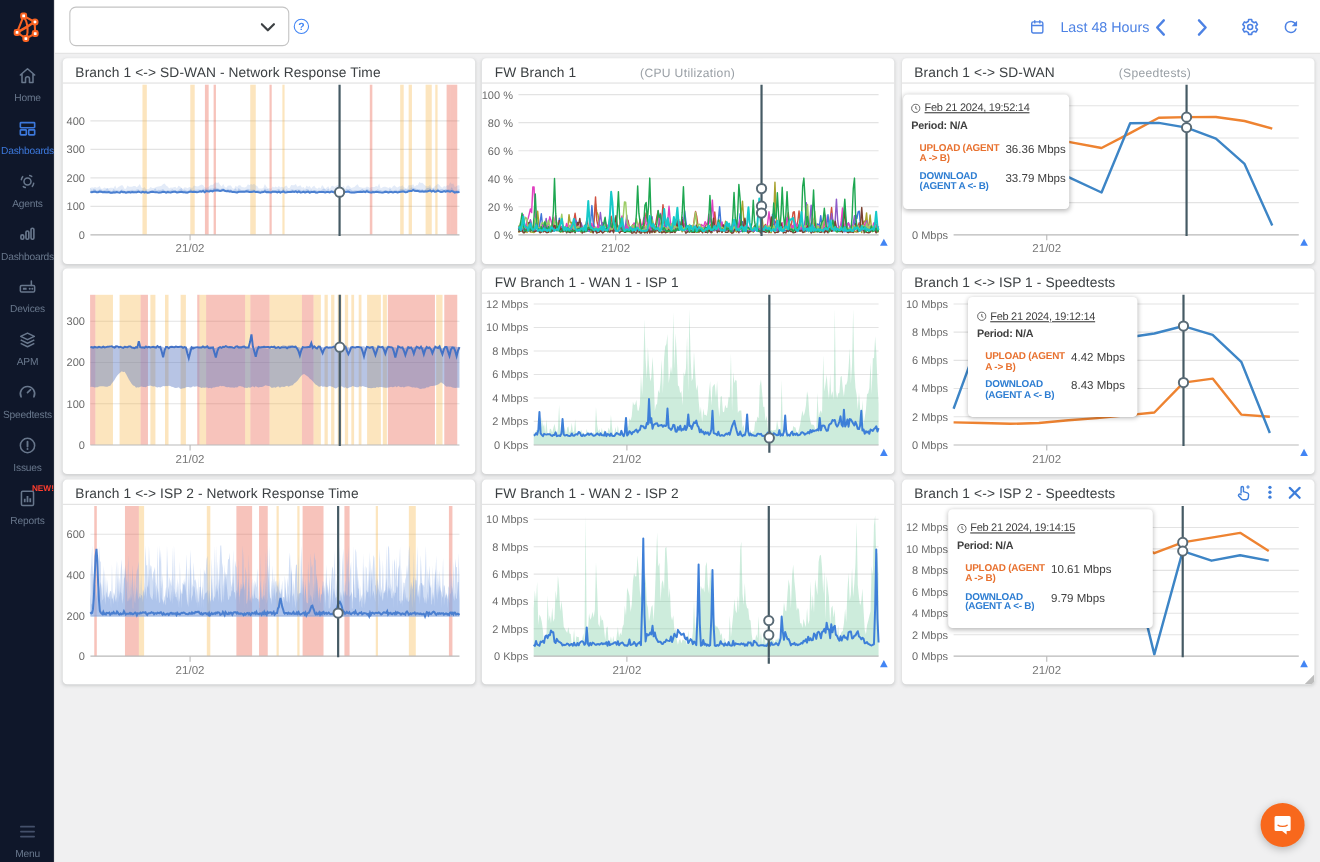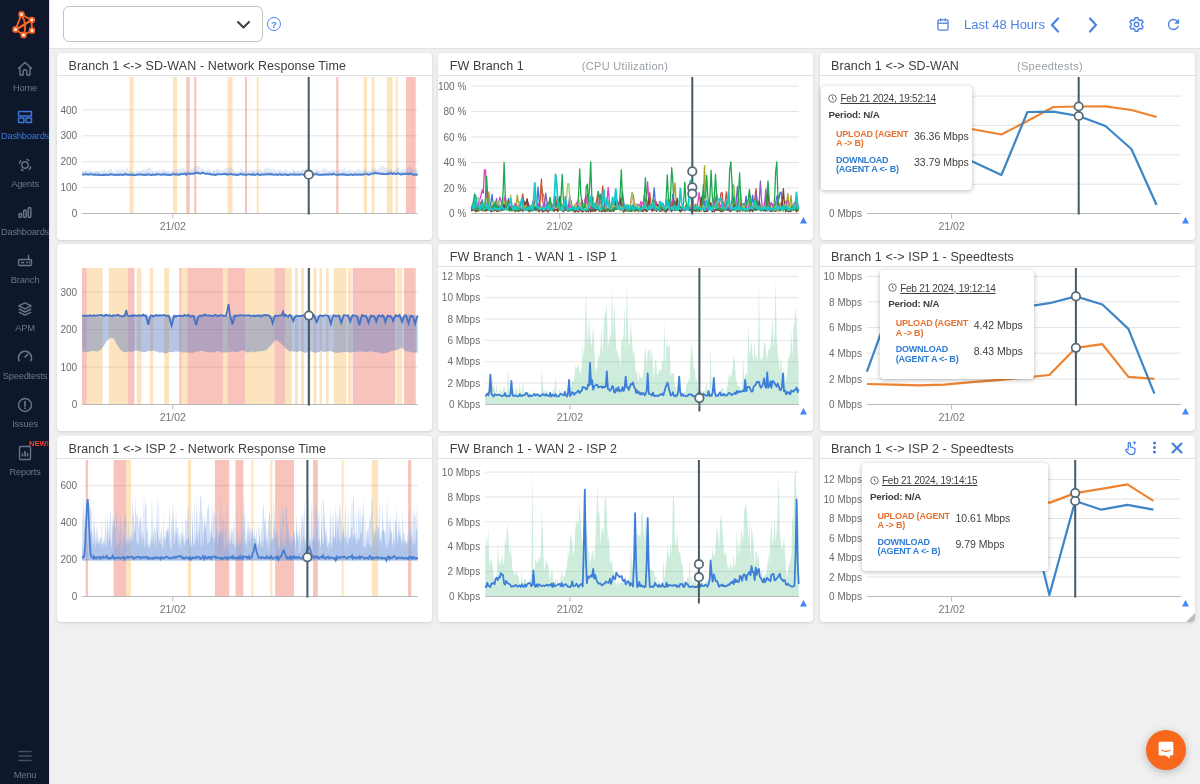--- a/index.html
+++ b/index.html
@@ -97,21 +97,21 @@
           <rect x="3" y="9.5" width="2.6" height="4" rx="1.2"></rect>
           <rect x="7.6" y="6" width="2.6" height="7.5" rx="1.2"></rect>
           <rect x="12.2" y="3.5" width="2.6" height="10" rx="1.2"></rect>
         </svg></span><span class="slbl" style="color:#68778c">Dashboards</span></div>
     <div class="sitem" style="top:252px"><span class="sic"><svg width="18" height="18" viewBox="0 0 18 18" fill="none" stroke="#68778c" stroke-width="1.4">
           <rect x="2.5" y="7.5" width="13" height="6" rx="1.2"></rect>
           <path d="M12.5 7.5 V3.5" stroke-linecap="round"></path>
           <line x1="4.8" y1="10.5" x2="8.2" y2="10.5" stroke-width="1.6"></line>
           <circle cx="11" cy="10.5" r="0.9" fill="#68778c" stroke="none"></circle>
           <circle cx="13.4" cy="10.5" r="0.9" fill="#68778c" stroke="none"></circle>
-        </svg></span><span class="slbl" style="color:#68778c">Branch</span></div>
+        </svg></span><span class="slbl" style="color:#68778c">Devices</span></div>
     <div class="sitem" style="top:300px"><span class="sic"><svg width="18" height="18" viewBox="0 0 18 18" fill="none" stroke="#68778c" stroke-width="1.4" stroke-linejoin="round">
           <path d="M9 2.8 L15.2 5.8 L9 8.8 L2.8 5.8 Z"></path>
           <path d="M2.8 9 L9 12 L15.2 9"></path>
           <path d="M2.8 12.2 L9 15.2 L15.2 12.2"></path>
         </svg></span><span class="slbl" style="color:#68778c">APM</span></div>
     <div class="sitem" style="top:348px"><span class="sic"><svg width="18" height="18" viewBox="0 0 18 18" fill="none" stroke="#68778c" stroke-width="1.5">
           <path d="M3.2 12.8 A6.5 6.5 0 1 1 14.8 12.8" stroke-linecap="round"></path>
           <path d="M9 9 L11.8 6.2" stroke-linecap="round"></path>
         </svg></span><span class="slbl" style="color:#68778c">Speedtests</span></div>
     <div class="sitem" style="top:396px"><span class="sic"><svg width="18" height="18" viewBox="0 0 18 18" fill="none" stroke="#68778c" stroke-width="1.4">

